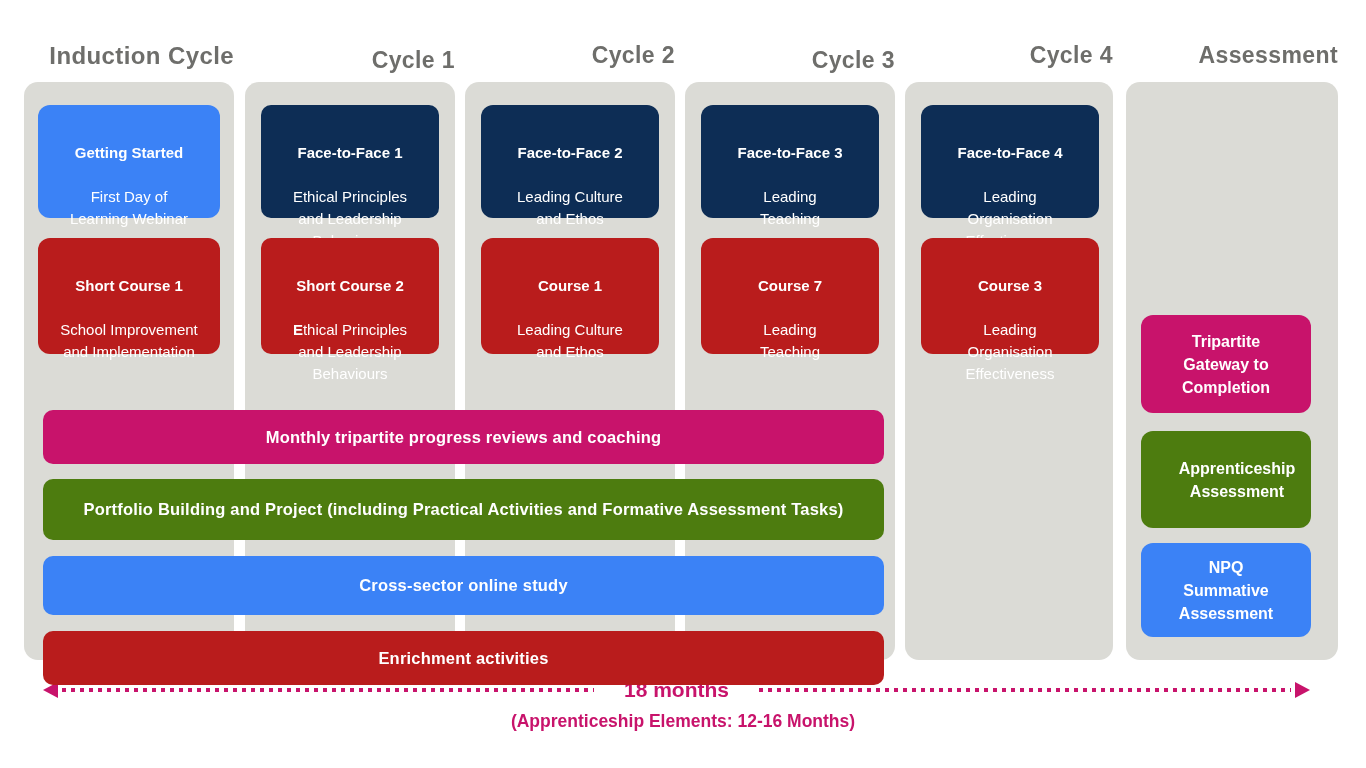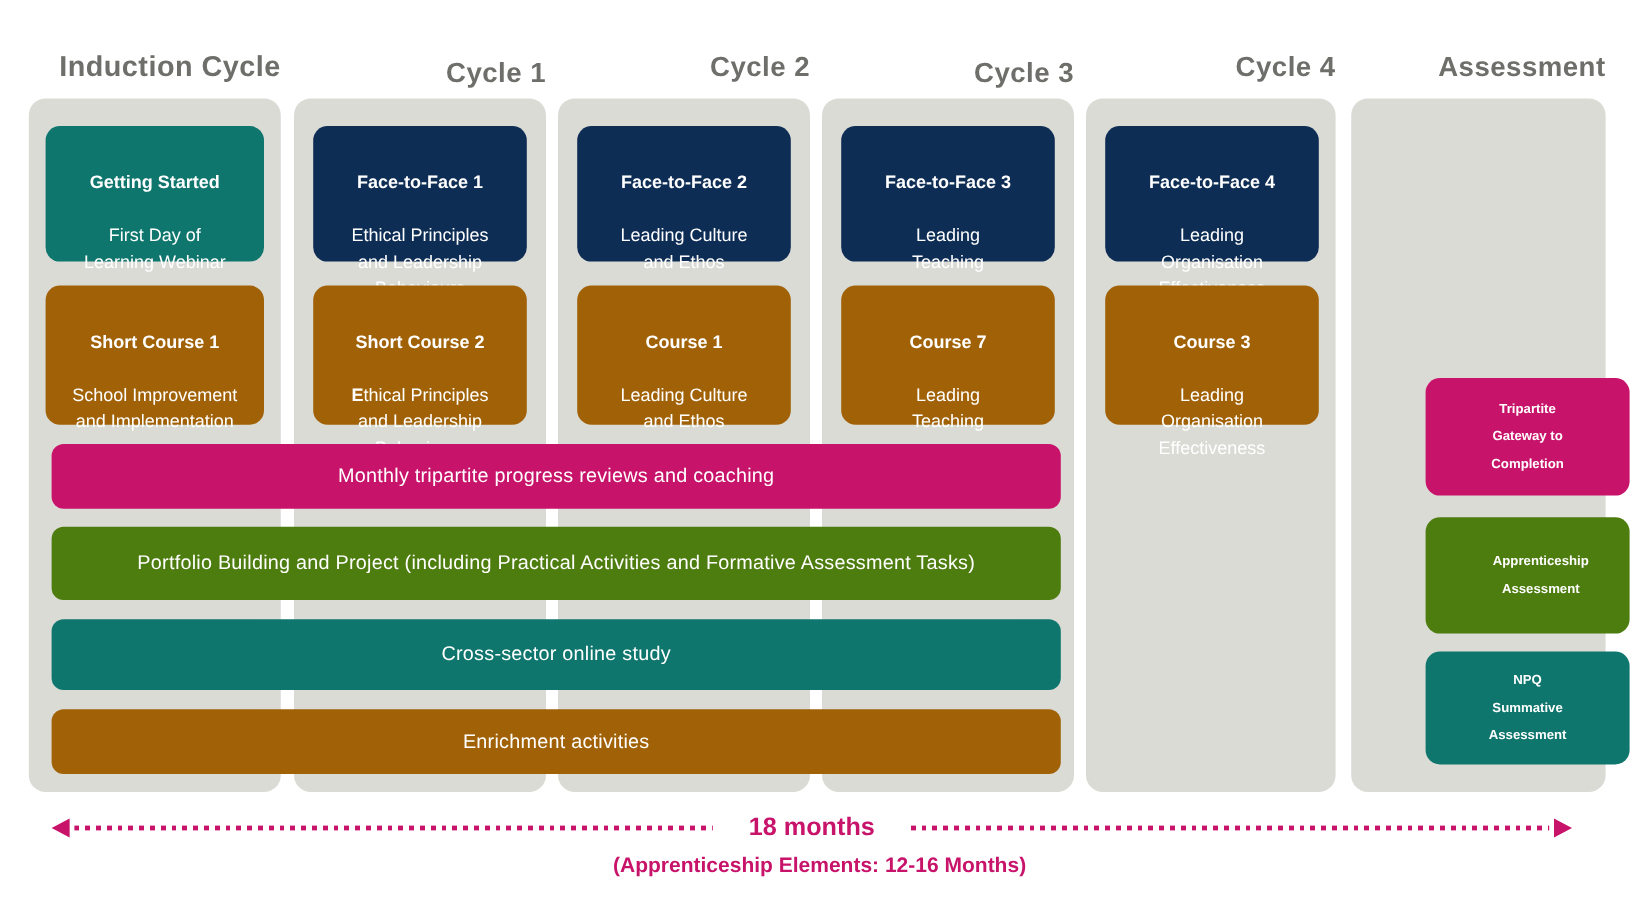--- a/index.html
+++ b/index.html
@@ -26,44 +26,44 @@
   .c5 { left:1126px; width:212px; }
 
   
   .card { position:absolute; border-radius:12px; color:#ffffff; text-align:center;
           font-size:15px; line-height:22px; padding:15px 8px 0 8px; box-sizing:border-box;
           white-space:pre-line; z-index:2; }
   .card .title { font-weight:700; }
   .row1 { top:105px; height:113px; }
   .row2 { top:238px; height:116px; }
   .k0 { left:38px;  width:182px; }
-  .k1 { left:261px; width:178px; }
+  .k1 { left:261px; width:178px;border-radius:10px; }
   .k2 { left:481px; width:178px; }
   .k3 { left:701px; width:178px; }
   .k4 { left:921px; width:178px; }
 
-  .teal  { background:#0f766e; }
-  .blue  { background:#a16207; }
+  .teal  { background:#3b82f6; }
+  .blue  { background:#b91c1c; }
   .navy  { background:#0D2D55; }
   .pinkc { background:#C8136B; }
   .dgray { background:#4d7c0f; }
 
   
-  .acard { position:absolute; left:1188px; width:170px; border-radius:12px; color:#fff;
+  .acard { position:absolute; left:1141px; width:170px; border-radius:12px; color:#fff;
            display:flex; align-items:center; justify-content:center; text-align:center;
-           font-weight:700; font-size:11px; line-height:23px; white-space:pre-line; z-index:2;
+           font-weight:700; font-size:16px; line-height:23px; white-space:pre-line; z-index:2;
            padding:0 6px; box-sizing:border-box; }
   .a0 { top:315px; height:98px; }
   .a1 { top:431px; height:97px;padding-left:28px; }
   .a2 { top:543px; height:94px; }
 
   
   .bar { position:absolute; left:43px; width:841px; border-radius:10px; color:#ffffff;
-         font-weight:400; font-size:16.5px; display:flex; align-items:center;
-         justify-content:center; z-index:5; letter-spacing:0.2px; }
+         font-weight:700; font-size:16.5px; display:flex; align-items:center;
+         justify-content:center; z-index:5; letter-spacing:0.2px;margin-top:40px; }
   .b0 { top:370px; height:54px; }
   .b1 { top:439px; height:61px; }
   .b2 { top:516px; height:59px; }
   .b3 { top:591px; height:54px; }
 
   
   .timeline { position:absolute; left:43px; top:678px; width:1267px; height:24px;
               display:flex; align-items:center; }
   .arrow-l { width:0; height:0; border-top:8px solid transparent; border-bottom:8px solid transparent;
              border-right:15px solid #C8136B; }

